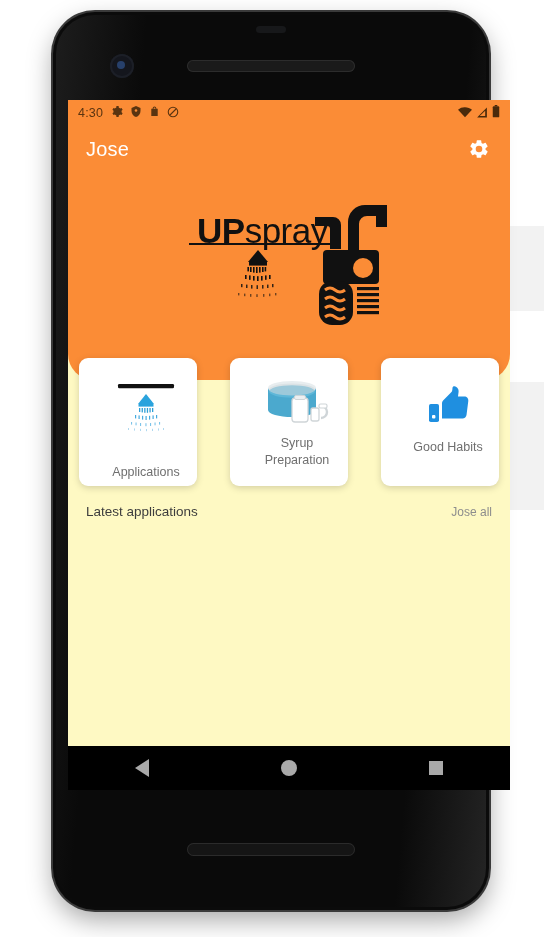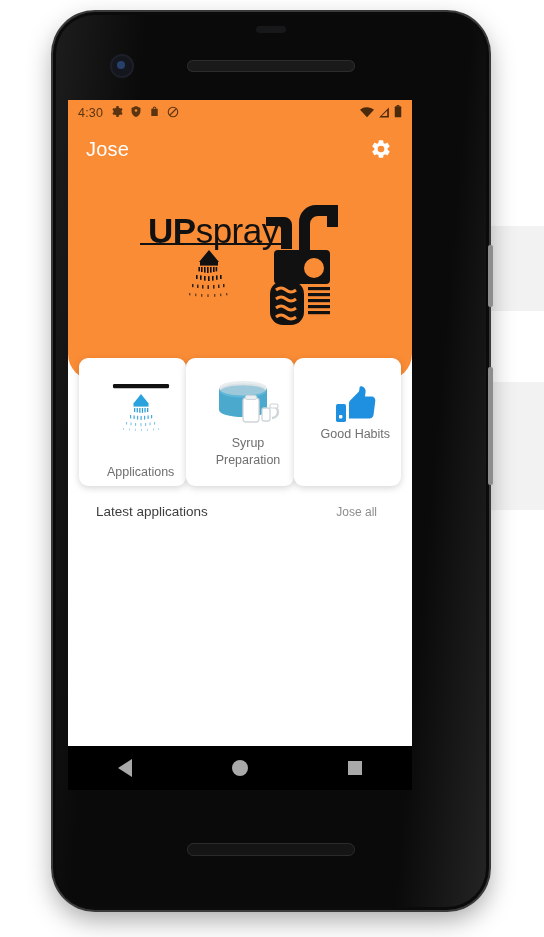--- a/index.html
+++ b/index.html
@@ -59,22 +59,22 @@
   }
   .bottom-speaker{
     position:absolute; left:50%; transform:translateX(-50%); bottom:54px;
     width:168px; height:13px; border-radius:7px; background:#151515;
     box-shadow:inset 0 0 0 1px #2b2b2b;
   }
 
   
   .screen {
     position:absolute; left:15px; top:88px;
-    width:344px; height:690px;
-    background:#ffffff;
+    width:442px; height:690px;
+    background:#fef9c3;
     overflow:hidden;
   }
 
   
   .status-bar {
     height:25px; background:#FB8C36; display:flex; align-items:center;
     padding:0 10px; gap:7px; color:#4a2a0b;
   }
   .status-time { font-size:12.5px; letter-spacing:.2px; color:#5a3410; }
   .status-left { display:flex; align-items:center; gap:7px; }
@@ -134,26 +134,26 @@
   .card .card-label {
     font-size:12.5px; color:#6f6f6f; text-align:center; line-height:1.35;
     padding:0 6px;
   }
   
   .card.applications .card-icon { margin-top:24px; }
   .card.applications .card-label { margin-top:32px; }
   .card.syrup .card-icon { margin-top:22px; }
   .card.syrup .card-label { margin-top:9px; }
   .card.habits .card-icon { margin-top:28px; }
-  .card.habits .card-label { }
+  .card.habits .card-label { margin-top:13px; }
 
   
   .list-head {
-    position:absolute; left:0; right:7px; top:404px;
-    display:flex; align-items:center; padding:0 28px;
+    position:absolute; left:0; right:0; top:404px;
+    display:flex; align-items:center; padding:0 18px;
   }
   .list-title { font-size:13.5px; color:#3d3d3d; }
   .list-viewall { margin-left:auto; font-size:12px; color:#8d8d8d; cursor:pointer; }
 
   .empty-state {
     position:absolute; left:0; right:0; top:448px;
     text-align:center; font-size:14px; color:#4a4a4a;
   }
 
   

